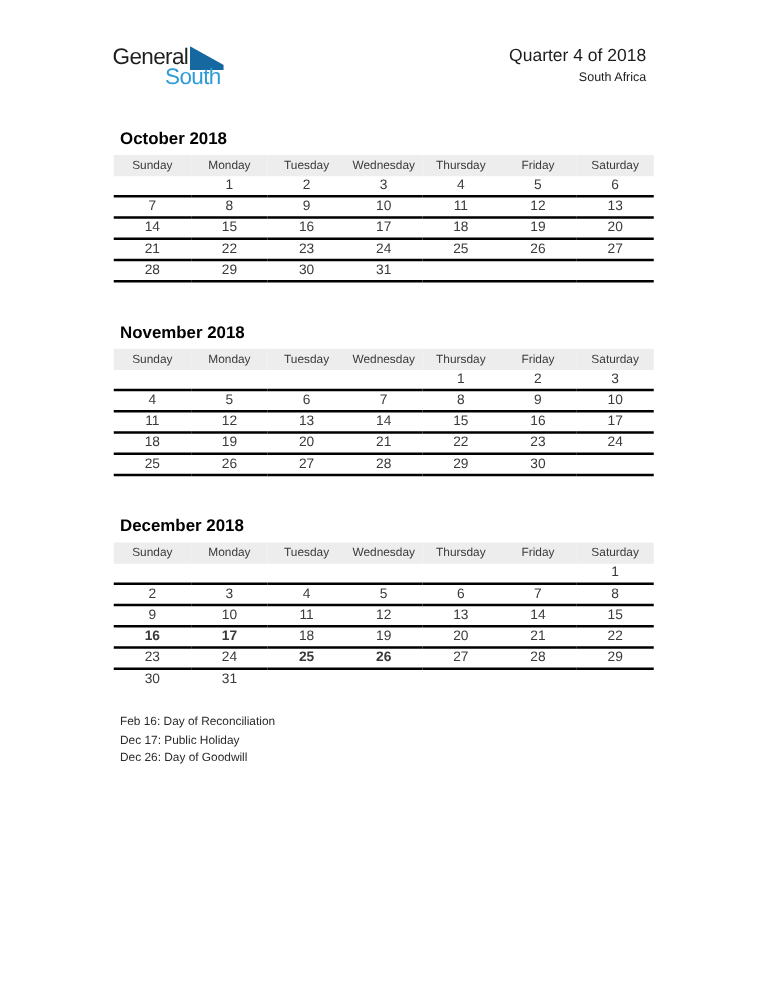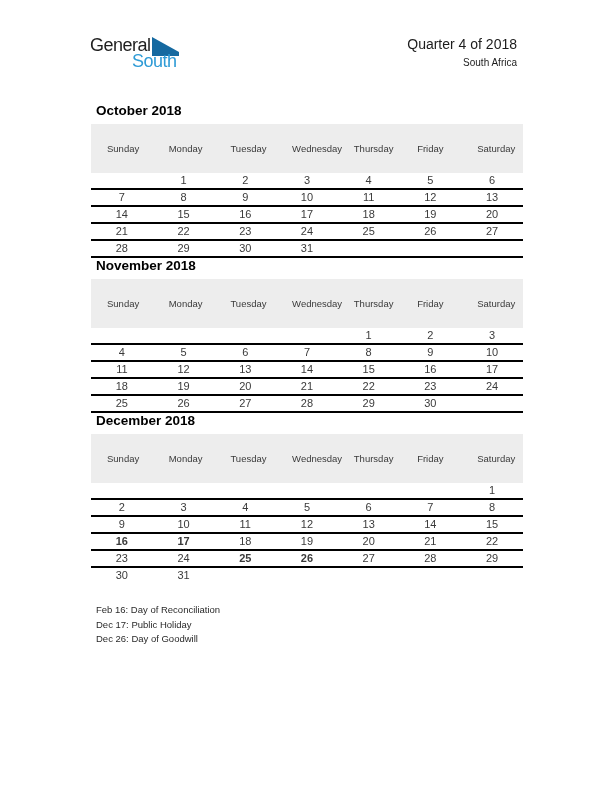--- a/index.html
+++ b/index.html
@@ -26,33 +26,33 @@
     font-size:18px;letter-spacing:-0.5px;
     color:var(--logo-blue,#2e9bd6);
     text-align:right;margin-top:-4px;padding-right:2px;
   }
   .titleblock{text-align:right;line-height:1.25;}
   .doc-title{font-size:14px;color:#1c1c1c;font-weight:400;}
   .doc-subtitle{font-size:10px;color:#1c1c1c;margin-top:3px;}
   
   .content{position:absolute;left:91px;top:103px;width:432px;}
   .month-section{margin:0;}
-  .month-section + .month-section{}
+  .month-section + .month-section{margin-top:32px;}
   .month-title{
     font-size:13.5px;font-weight:bold;color:#000;
     margin:0 0 6px 0;padding-left:5px;line-height:15px;
     font-family:"Liberation Sans", sans-serif;
   }
   table.calendar{
     width:100%;border-collapse:collapse;table-layout:fixed;
   }
   table.calendar th{
     background:var(--band-bg,#ededed);
     font-size:9.5px;font-weight:400;color:#3a3a3a;
-    height:17px;text-align:center;padding:16px;
+    height:17px;text-align:center;padding:0;
   }
   table.calendar td{
     font-size:11px;color:#3a3a3a;
     height:15px;text-align:center;padding:0;
     line-height:15px;
   }
   table.calendar tr.week{border-bottom:2px solid #000;}
   table.calendar tr.week.no-border{border-bottom:none;}
   td.holiday{color:var(--holiday-red,#fe0000);font-weight:bold;}
   

